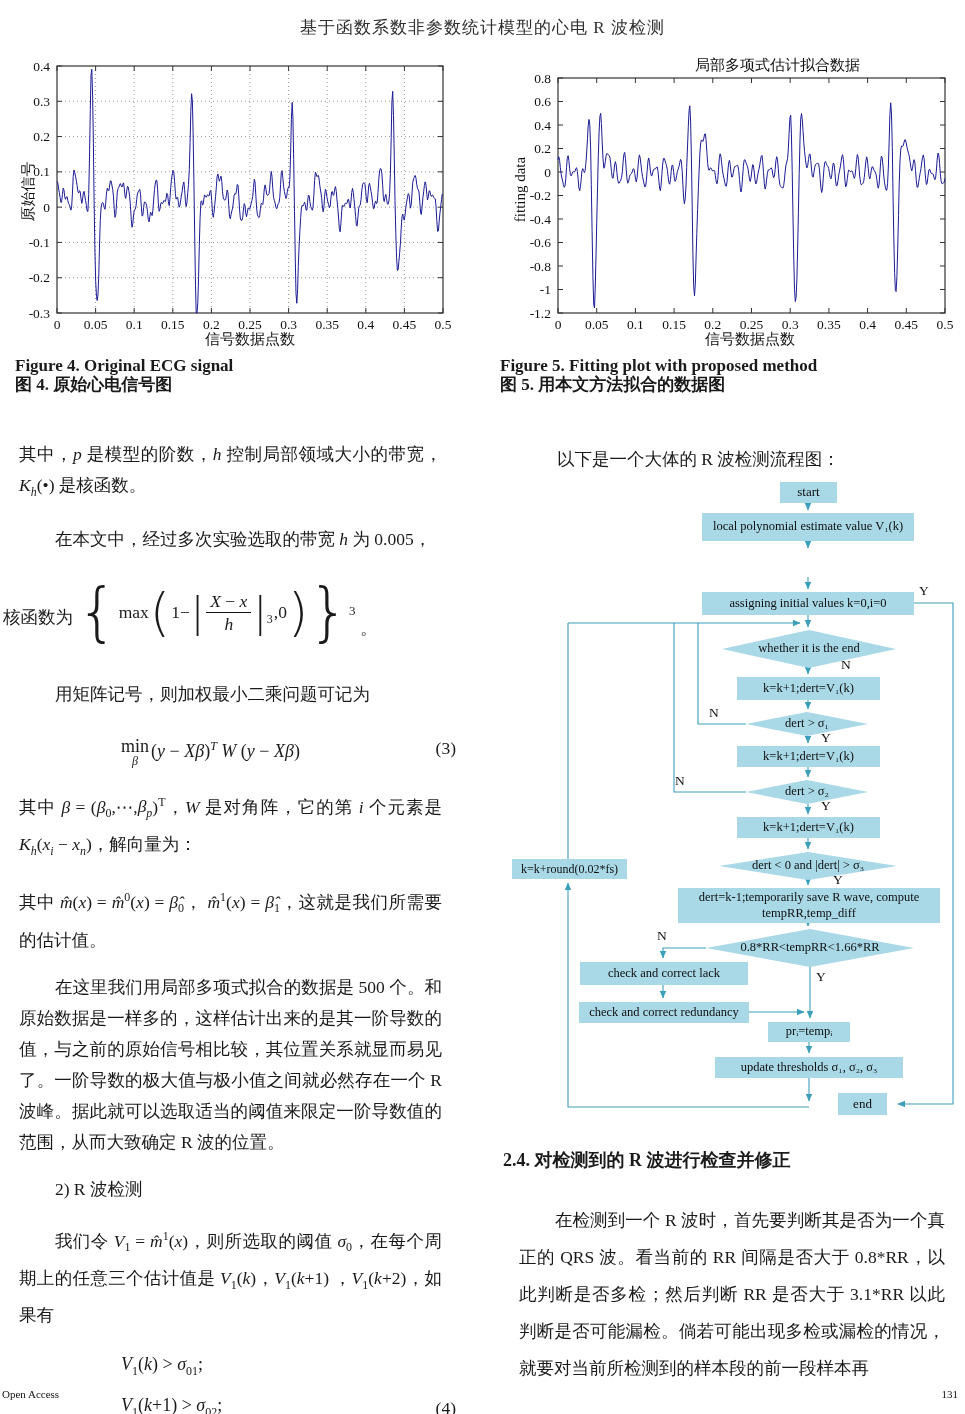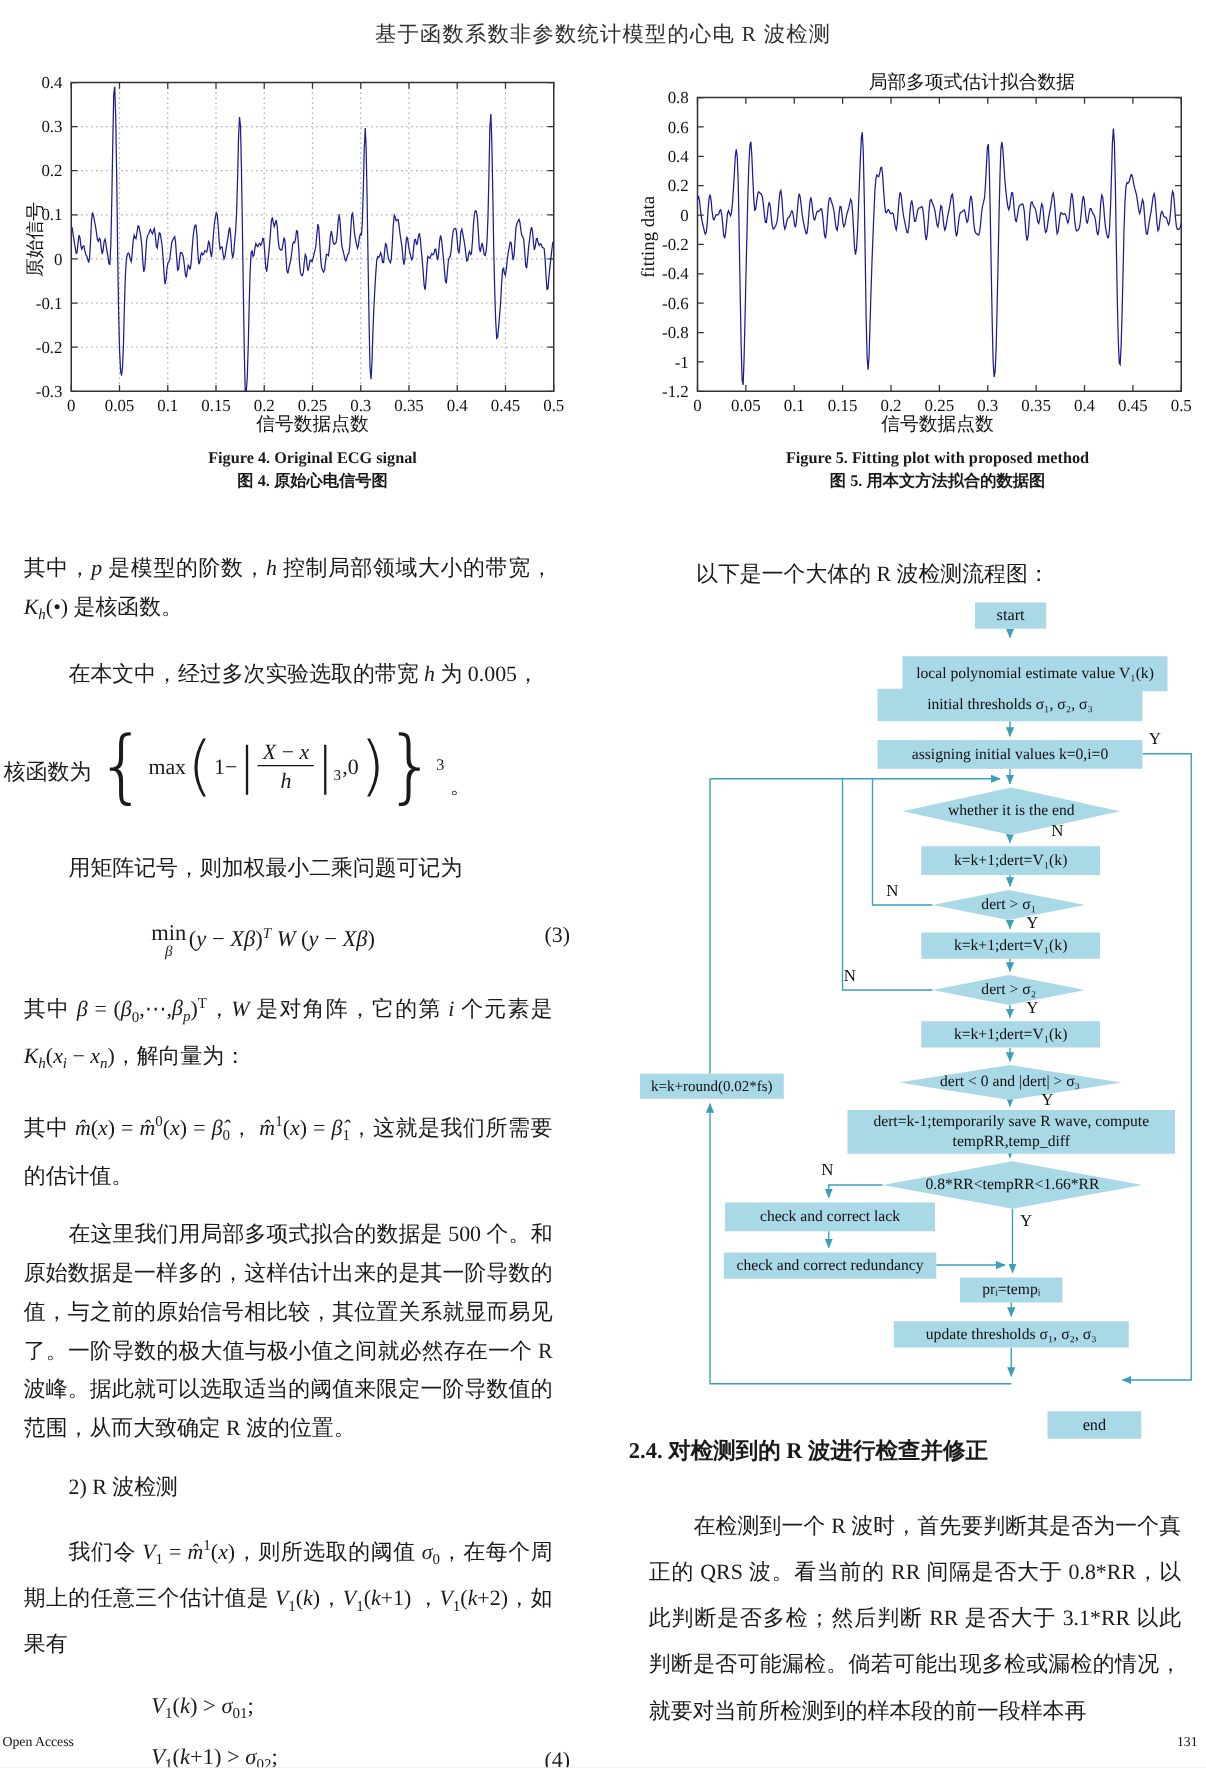--- a/index.html
+++ b/index.html
@@ -12,21 +12,21 @@
   .figsvg{position:absolute;left:0;top:0;}
   .grid{stroke:#9a9a9a;stroke-width:1;stroke-dasharray:1,3;fill:none;}
   .tick{stroke:#333;stroke-width:1;}
   .plotbox{fill:none;stroke:#333;stroke-width:1.2;}
   .wave{fill:none;stroke:#1c1c94;stroke-width:1;}
   .xtl{font-family:"Liberation Serif","DejaVu Serif",serif;font-size:13.5px;fill:#111;text-anchor:middle;}
   .ytl{font-family:"Liberation Serif","DejaVu Serif",serif;font-size:13.5px;fill:#111;text-anchor:end;}
   .axlab{position:absolute;font-size:15px;color:#111;white-space:nowrap;}
   .ylab{transform:rotate(-90deg);transform-origin:center;}
   .figtitle{position:absolute;font-size:15px;color:#111;white-space:nowrap;}
-  .figcap{position:absolute;text-align:center;font-weight:bold;font-size:13px;line-height:19px;white-space:nowrap;}
+  .figcap{position:absolute;font-weight:bold;font-size:17px;line-height:19px;white-space:nowrap;}
 
   
   .col{position:absolute;}
   .para{font-size:17.5px;line-height:31px;text-align:justify;margin:16px;}
   .ind{text-indent:2.05em;}
   .eqrow{position:relative;margin:6px 0;}
   .eqnum{position:absolute;right:2px;top:50%;transform:translateY(-50%);font-size:17.5px;}
   .eq3body{margin-left:118px;font-size:18px;line-height:40px;}
   .eqbeta{margin-left:128px;font-size:18px;line-height:40px;}
   .eq4body{margin-left:118px;font-size:18px;line-height:34px;}
@@ -311,37 +311,36 @@
       <path class="fcline" d="M304,626 H63 V402" marker-end="url(#arr)"></path>
       <path class="fcline" d="M63,378 V142"></path>
       <path class="fcline" d="M409,122 H448 V623 H393" marker-end="url(#arr)"></path>
       <polygon class="fcdia" points="217,168 304,149 391,168 304,187"></polygon>
       <polygon class="fcdia" points="241,243 302,231 363,243 302,255"></polygon>
       <polygon class="fcdia" points="241,311 302,299 363,311 302,323"></polygon>
       <polygon class="fcdia" points="214,385 303,371 392,385 303,399"></polygon>
       <polygon class="fcdia" points="201,467 305,448 409,467 305,486"></polygon>
     </svg>
     <div class="fcnode" style="left:275px;top:1px;width:57px;height:21px;font-size:13px;">start</div>
-    <div class="fcnode" style="left:197px;top:44px;width:212px;height:28px;margin-left:20px;">local polynomial estimate value V₁(k)</div>
-    <div class="fcnode" style="left:197px;top:70px;width:212px;height:26px;">initial thresholds σ₁, σ₂, σ₃</div>
+    <div class="fcnode" style="left:197px;top:32px;width:212px;height:28px;">local polynomial estimate value V₁(k)</div>
     <div class="fcnode" style="left:197px;top:111px;width:212px;height:23px;">assigning initial values k=0,i=0</div>
     <div class="fcnode" style="left:217px;top:156px;width:174px;height:24px;background:transparent;">whether it is the end</div>
     <div class="fcnode" style="left:232px;top:196px;width:143px;height:23px;">k=k+1;dert=V₁(k)</div>
     <div class="fcnode" style="left:241px;top:232px;width:122px;height:22px;background:transparent;">dert &gt; σ₁</div>
     <div class="fcnode" style="left:232px;top:265px;width:143px;height:21px;">k=k+1;dert=V₁(k)</div>
     <div class="fcnode" style="left:241px;top:300px;width:122px;height:22px;background:transparent;">dert &gt;  σ₂</div>
     <div class="fcnode" style="left:232px;top:336px;width:143px;height:21px;">k=k+1;dert=V₁(k)</div>
     <div class="fcnode" style="left:214px;top:373px;width:178px;height:24px;background:transparent;">dert &lt; 0 and  |dert| &gt; σ₃</div>
     <div class="fcnode" style="left:173px;top:407px;width:262px;height:35px;">dert=k-1;temporarily save R wave, compute tempRR,temp_diff</div>
     <div class="fcnode" style="left:201px;top:455px;width:208px;height:24px;background:transparent;">0.8*RR&lt;tempRR&lt;1.66*RR</div>
     <div class="fcnode" style="left:75px;top:481px;width:168px;height:23px;">check and correct lack</div>
     <div class="fcnode" style="left:74px;top:521px;width:170px;height:21px;">check and correct redundancy</div>
     <div class="fcnode" style="left:263px;top:541px;width:82px;height:20px;">prᵢ=tempᵢ</div>
     <div class="fcnode" style="left:210px;top:576px;width:188px;height:21px;">update thresholds σ₁, σ₂,  σ₃</div>
-    <div class="fcnode" style="left:333px;top:648px;width:75px;height:22px;font-size:13px;">end</div>
+    <div class="fcnode" style="left:333px;top:612px;width:49px;height:22px;font-size:13px;">end</div>
     <div class="fcnode" style="left:7px;top:378px;width:115px;height:20px;font-size:12px;">k=k+round(0.02*fs)</div>
     <div class="fclbl" style="left:414px;top:102px;">Y</div>
     <div class="fclbl" style="left:336px;top:176px;">N</div>
     <div class="fclbl" style="left:204px;top:224px;">N</div>
     <div class="fclbl" style="left:316px;top:249px;">Y</div>
     <div class="fclbl" style="left:170px;top:292px;">N</div>
     <div class="fclbl" style="left:316px;top:317px;">Y</div>
     <div class="fclbl" style="left:328px;top:391px;">Y</div>
     <div class="fclbl" style="left:152px;top:447px;">N</div>
     <div class="fclbl" style="left:311px;top:488px;">Y</div>

